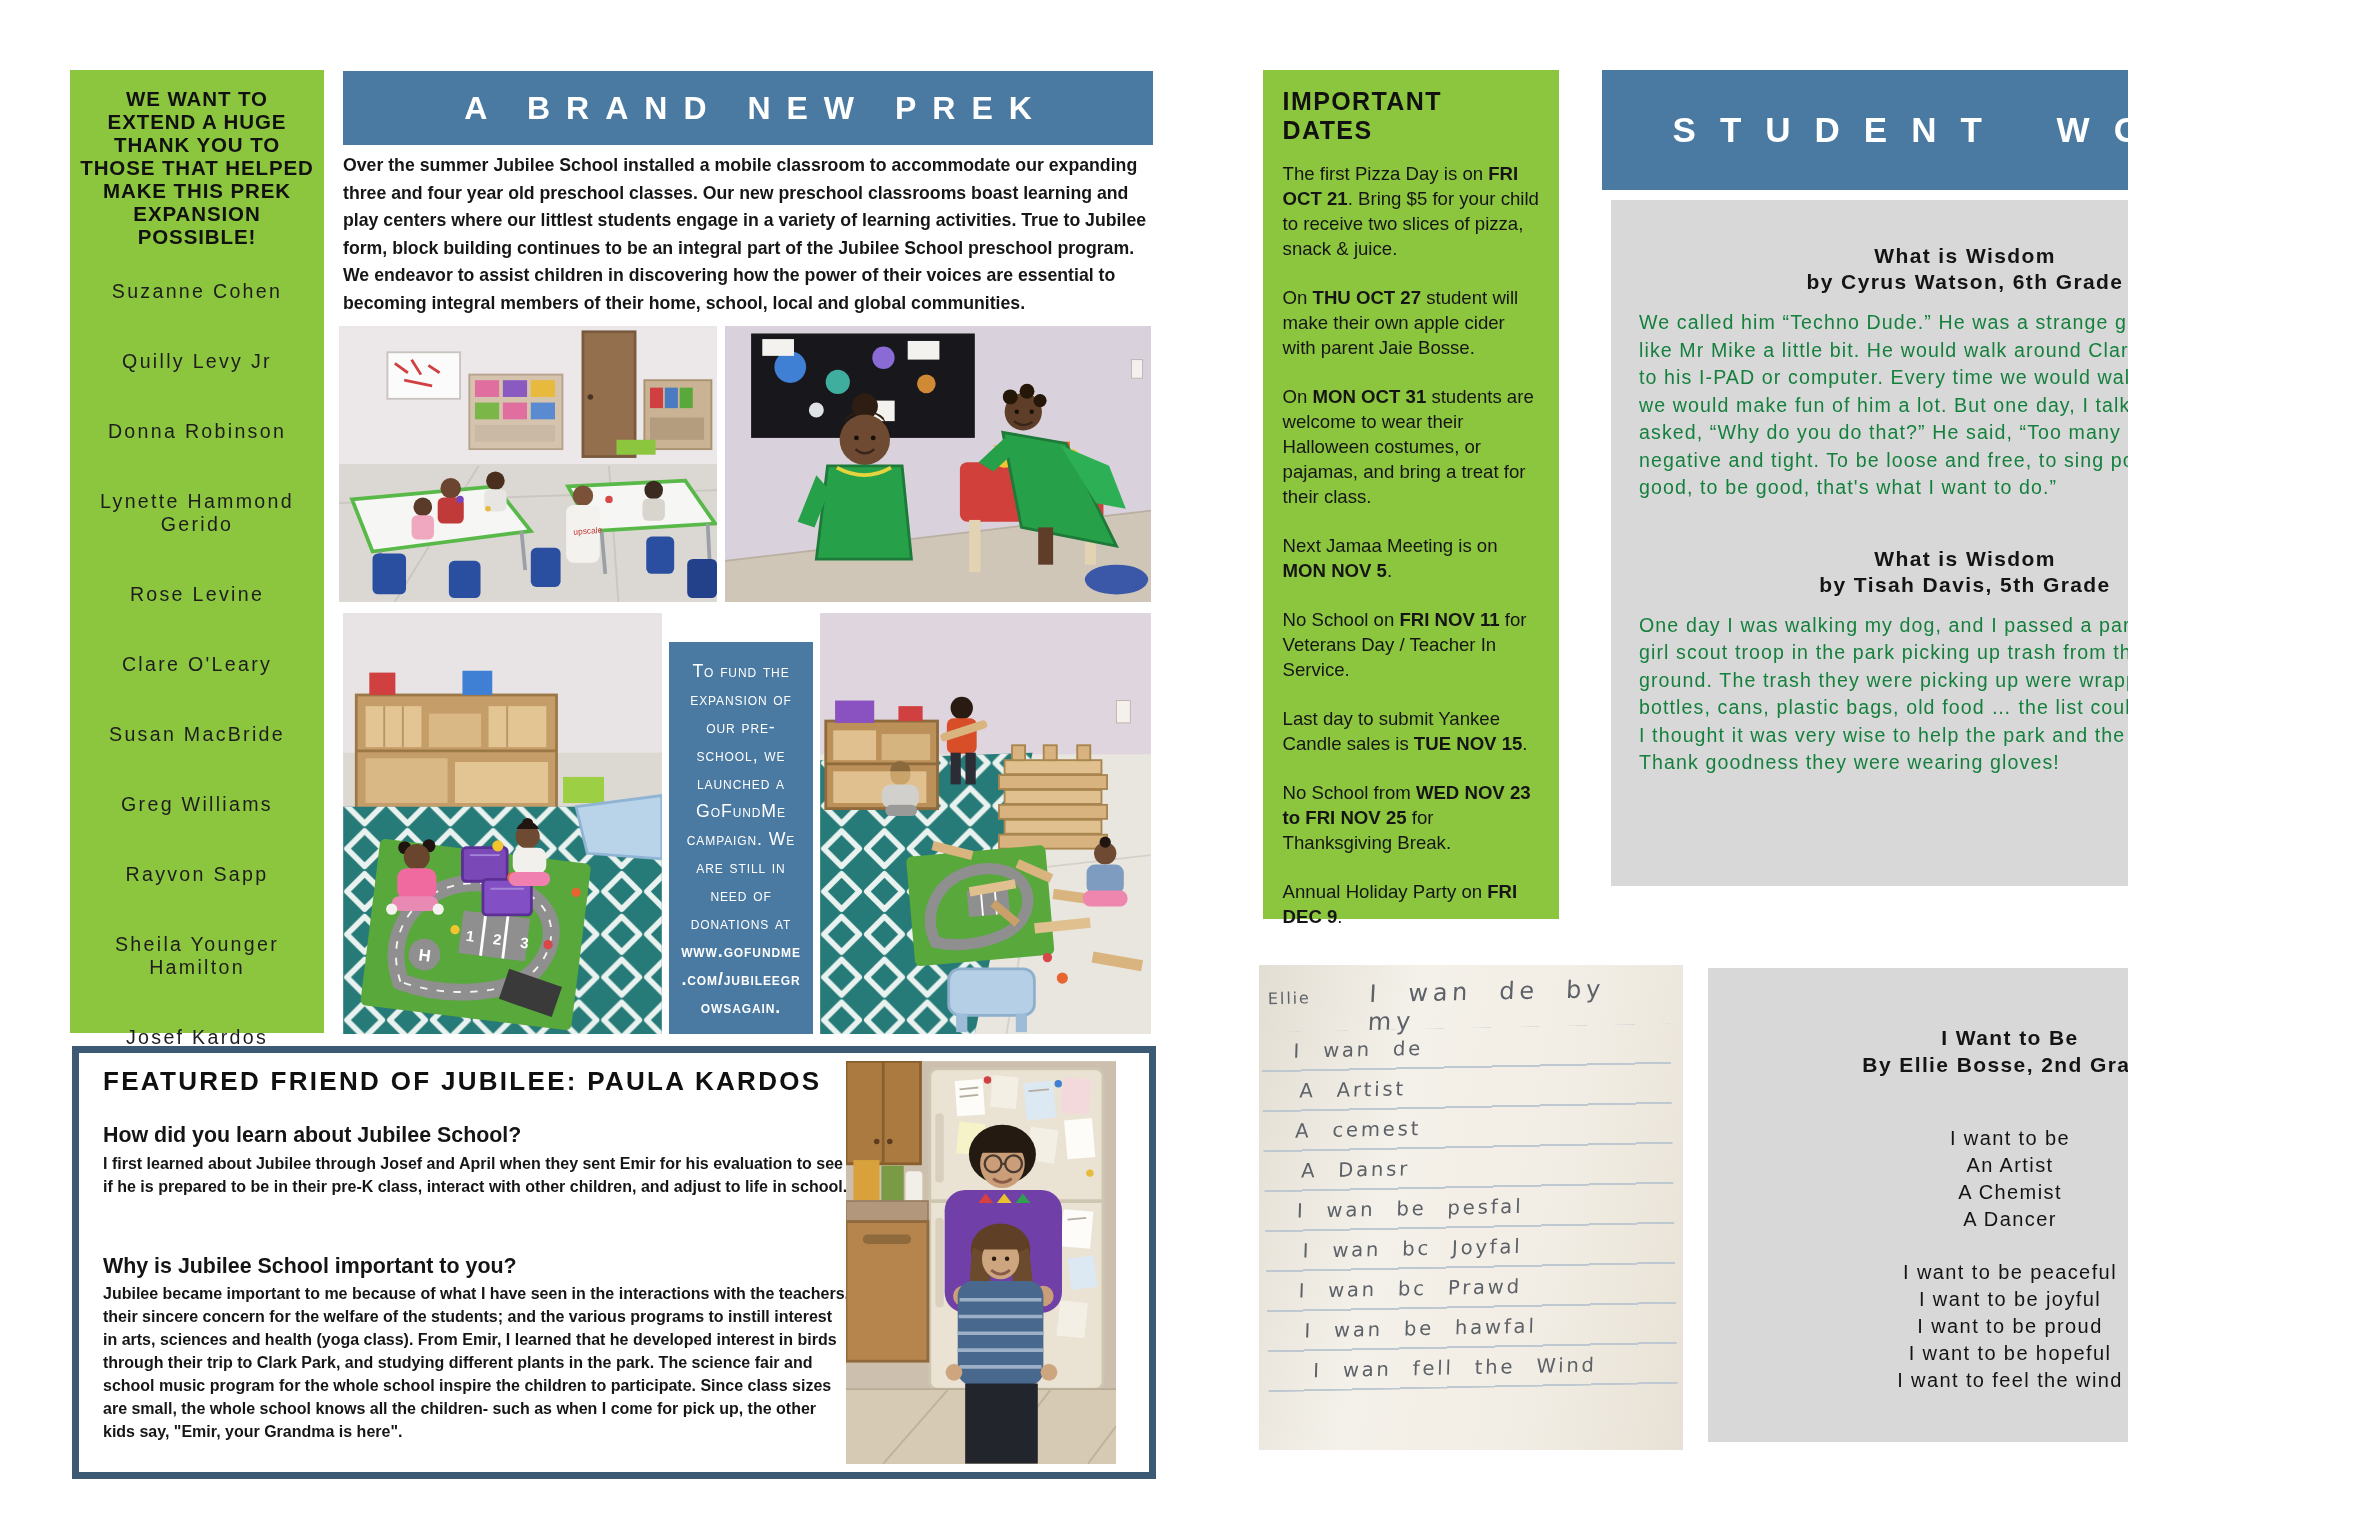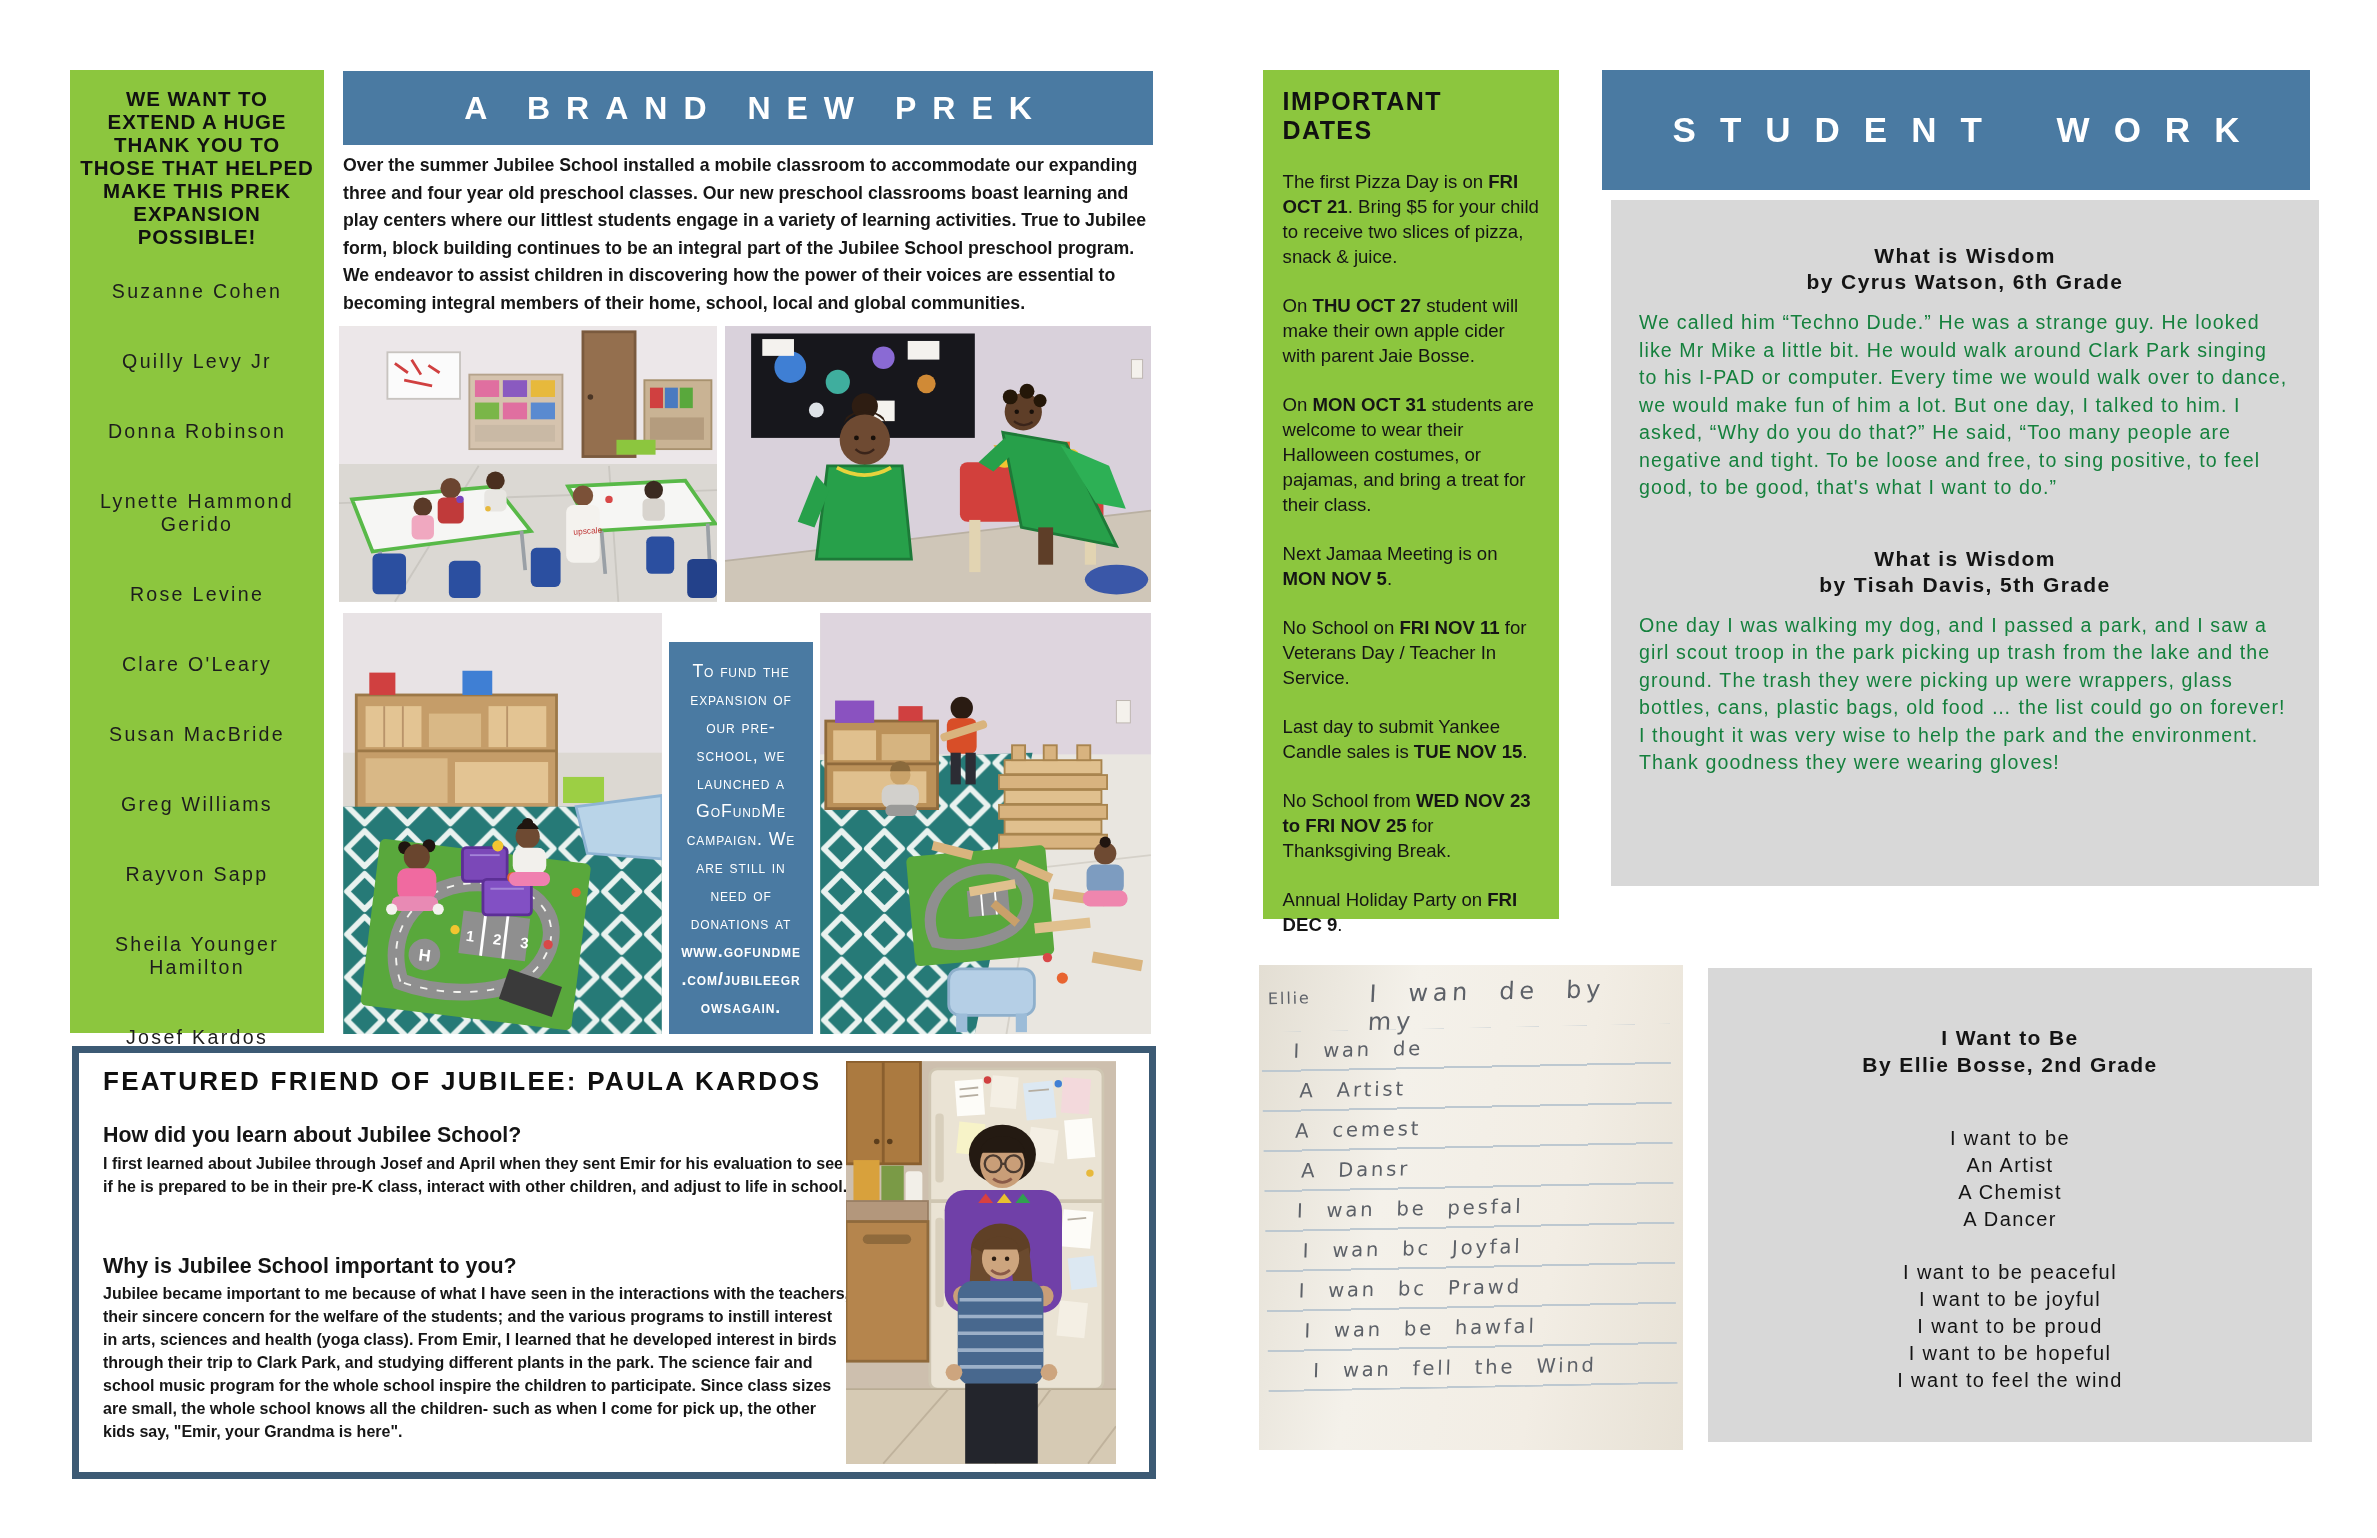--- a/index.html
+++ b/index.html
@@ -1,16 +1,16 @@
 <!DOCTYPE html>
 <html style="font-size:15px"><head>
 <meta charset="utf-8">
 <style>
   html,body{margin:0;padding:0;background:#fff;}
-  #page{position:relative;width:2377px;height:1538px;background:#fff;overflow:hidden;
+  #page{position:relative;width:2128px;height:1538px;background:#fff;overflow:hidden;
         font-family:"Liberation Sans",sans-serif;color:#141414;text-decoration:underline;}
   .abs{position:absolute;}
 
   
   .thanks-box{left:70px;top:70px;width:254px;height:963px;background:var(--green);
               text-align:center;padding:17px 9.3px;box-sizing:border-box;}
   .thanks-title{font-weight:bold;font-size:20.5px;line-height:23px;letter-spacing:0.9px;color:#111;margin-bottom:32px;}
   .thanks-names{display:flex;flex-direction:column;gap:47px;font-size:19.6px;letter-spacing:2.3px;
                 line-height:23px;color:#1d1d1d;}
 
@@ -36,21 +36,21 @@
   .featured-title{font-size:26px;font-weight:bold;letter-spacing:2.3px;color:#101010;}
   .featured-q{font-size:21.4px;font-weight:bold;margin-top:26px;}
   .featured-q2{margin-top:56px;}
   .featured-a{font-size:16px;line-height:23px;width:746px;margin-top:3.7px;color:#161616;font-weight:bold;}
   .featured-photo{position:absolute;left:767px;top:7.5px;width:270px;height:403px;overflow:hidden;background:#ded5c6;}
   .featured-photo svg{display:block;width:100%;height:100%;}
 
   
   .dates-box{left:1263px;top:70px;width:296px;height:849px;background:var(--green);
              box-sizing:border-box;padding:17px 19.6px;}
-  .dates-title{font-size:25px;font-weight:bold;letter-spacing:1.4px;color:#111;margin-bottom:24px;}
+  .dates-title{font-size:25px;font-weight:bold;letter-spacing:1.4px;color:#111;margin-bottom:16px;}
   .dates-list{display:flex;flex-direction:column;gap:24px;}
   .dates-item{font-size:18.6px;line-height:25px;color:#151515;}
   .dates-item b{font-weight:bold;}
 
   .sw-header{left:1602px;top:70px;width:708px;height:120px;background:var(--blue);
              display:flex;align-items:center;justify-content:center;}
   .sw-title{color:#fff;font-weight:bold;font-size:35px;letter-spacing:24px;text-indent:24px;word-spacing:17px;white-space:nowrap;}
 
   .sw-box{left:1611px;top:200px;width:708px;height:686px;background:var(--gray);
           box-sizing:border-box;padding:43px 28px 0 28px;}

